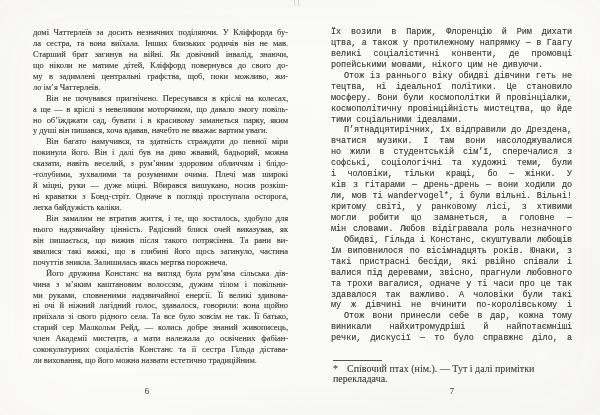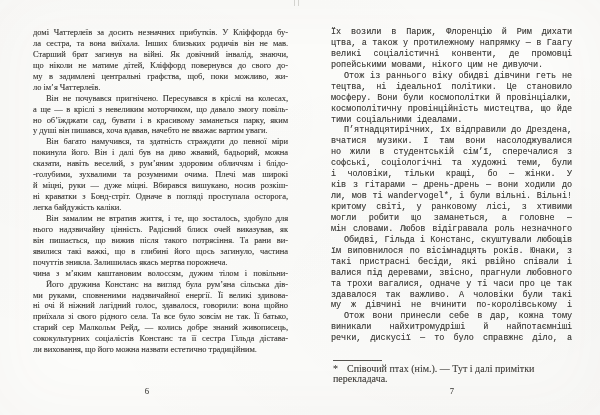--- a/index.html
+++ b/index.html
@@ -56,21 +56,21 @@
 </head>
 <body>
 
 <div class="spread">
 
   <div class="spine-tick tick-a"></div>
   <div class="spine-tick tick-b"></div>
 
   <div class="textblock left">
       <div class="para">
-        <div class="line">домі Чаттерлеїв за досить незначних прибутків. У Кліффорда бу-</div>
+        <div class="line">домі Чаттерлеїв за досить незначних поділяючи. У Кліффорда бу-</div>
         <div class="line">ла сестра, та вона виїхала. Інших близьких родичів він не мав.</div>
         <div class="line">Старший брат загинув на війні. Як довічний інвалід, знаючи,</div>
         <div class="line">що ніколи не матиме дітей, Кліффорд повернувся до свого до-</div>
         <div class="line">му в задимлені центральні графства, щоб, поки можливо, жи-</div>
         <div class="line last">ло ім’я Чаттерлеїв.</div>
       </div>
       <div class="para">
         <div class="line indent">Він не почувався пригнічено. Пересувався в кріслі на колесах,</div>
         <div class="line">а ще — в кріслі з невеликим моторчиком, що давало змогу повіль-</div>
         <div class="line">но об’їжджати сад, бувати і в красивому заманеться парку, яким</div>
@@ -86,26 +86,27 @@
         <div class="line last">легка байдужість каліки.</div>
       </div>
       <div class="para">
         <div class="line indent">Він замалим не втратив життя, і те, що зосталось, здобуло для</div>
         <div class="line">нього надзвичайну цінність. Радісний блиск очей виказував, як</div>
         <div class="line">він пишається, що вижив після такого потрясіння. Та рани ви-</div>
         <div class="line">явилися такі важкі, що в глибині його щось загинуло, частина</div>
         <div class="line last">почуттів зникла. Залишилась якась мертва порожнеча.</div>
       </div>
       <div class="para">
+        <div class="line indent">Його дружина Констанс на вигляд була рум’яна сільська дів-</div>
         <div class="line">чина з м’яким каштановим волоссям, дужим тілом і повільни-</div>
-        <div class="line indent">Його дружина Констанс на вигляд була рум’яна сільська дів-</div>
         <div class="line">ми руками, сповненими надзвичайної енергії. Її великі здивова-</div>
         <div class="line">ні очі й ніжний лагідний голос, здавалося, говорили: вона щойно</div>
         <div class="line">приїхала зі свого рідного села. Та все було зовсім не так. Її батько,</div>
         <div class="line">старий сер Малкольм Рейд, — колись добре знаний живописець,</div>
+        <div class="line">член Академії мистецтв, а мати належала до освічених фабіан-</div>
         <div class="line">сококультурних соціалістів Констанс та її сестра Гільда дістава-</div>
         <div class="line last">ли виховання, що його можна назвати естетично традиційним.</div>
       </div>
     </div>
 
   <div class="textblock right">
       <div class="para">
         <div class="line">Їх возили в Париж, Флоренцію й Рим дихати повітрям мисте-</div>
         <div class="line">цтва, а також у протилежному напрямку — в Гаагу й Берлін на</div>
         <div class="line">великі соціалістичні конвенти, де промовці виступали всіма єв-</div>

